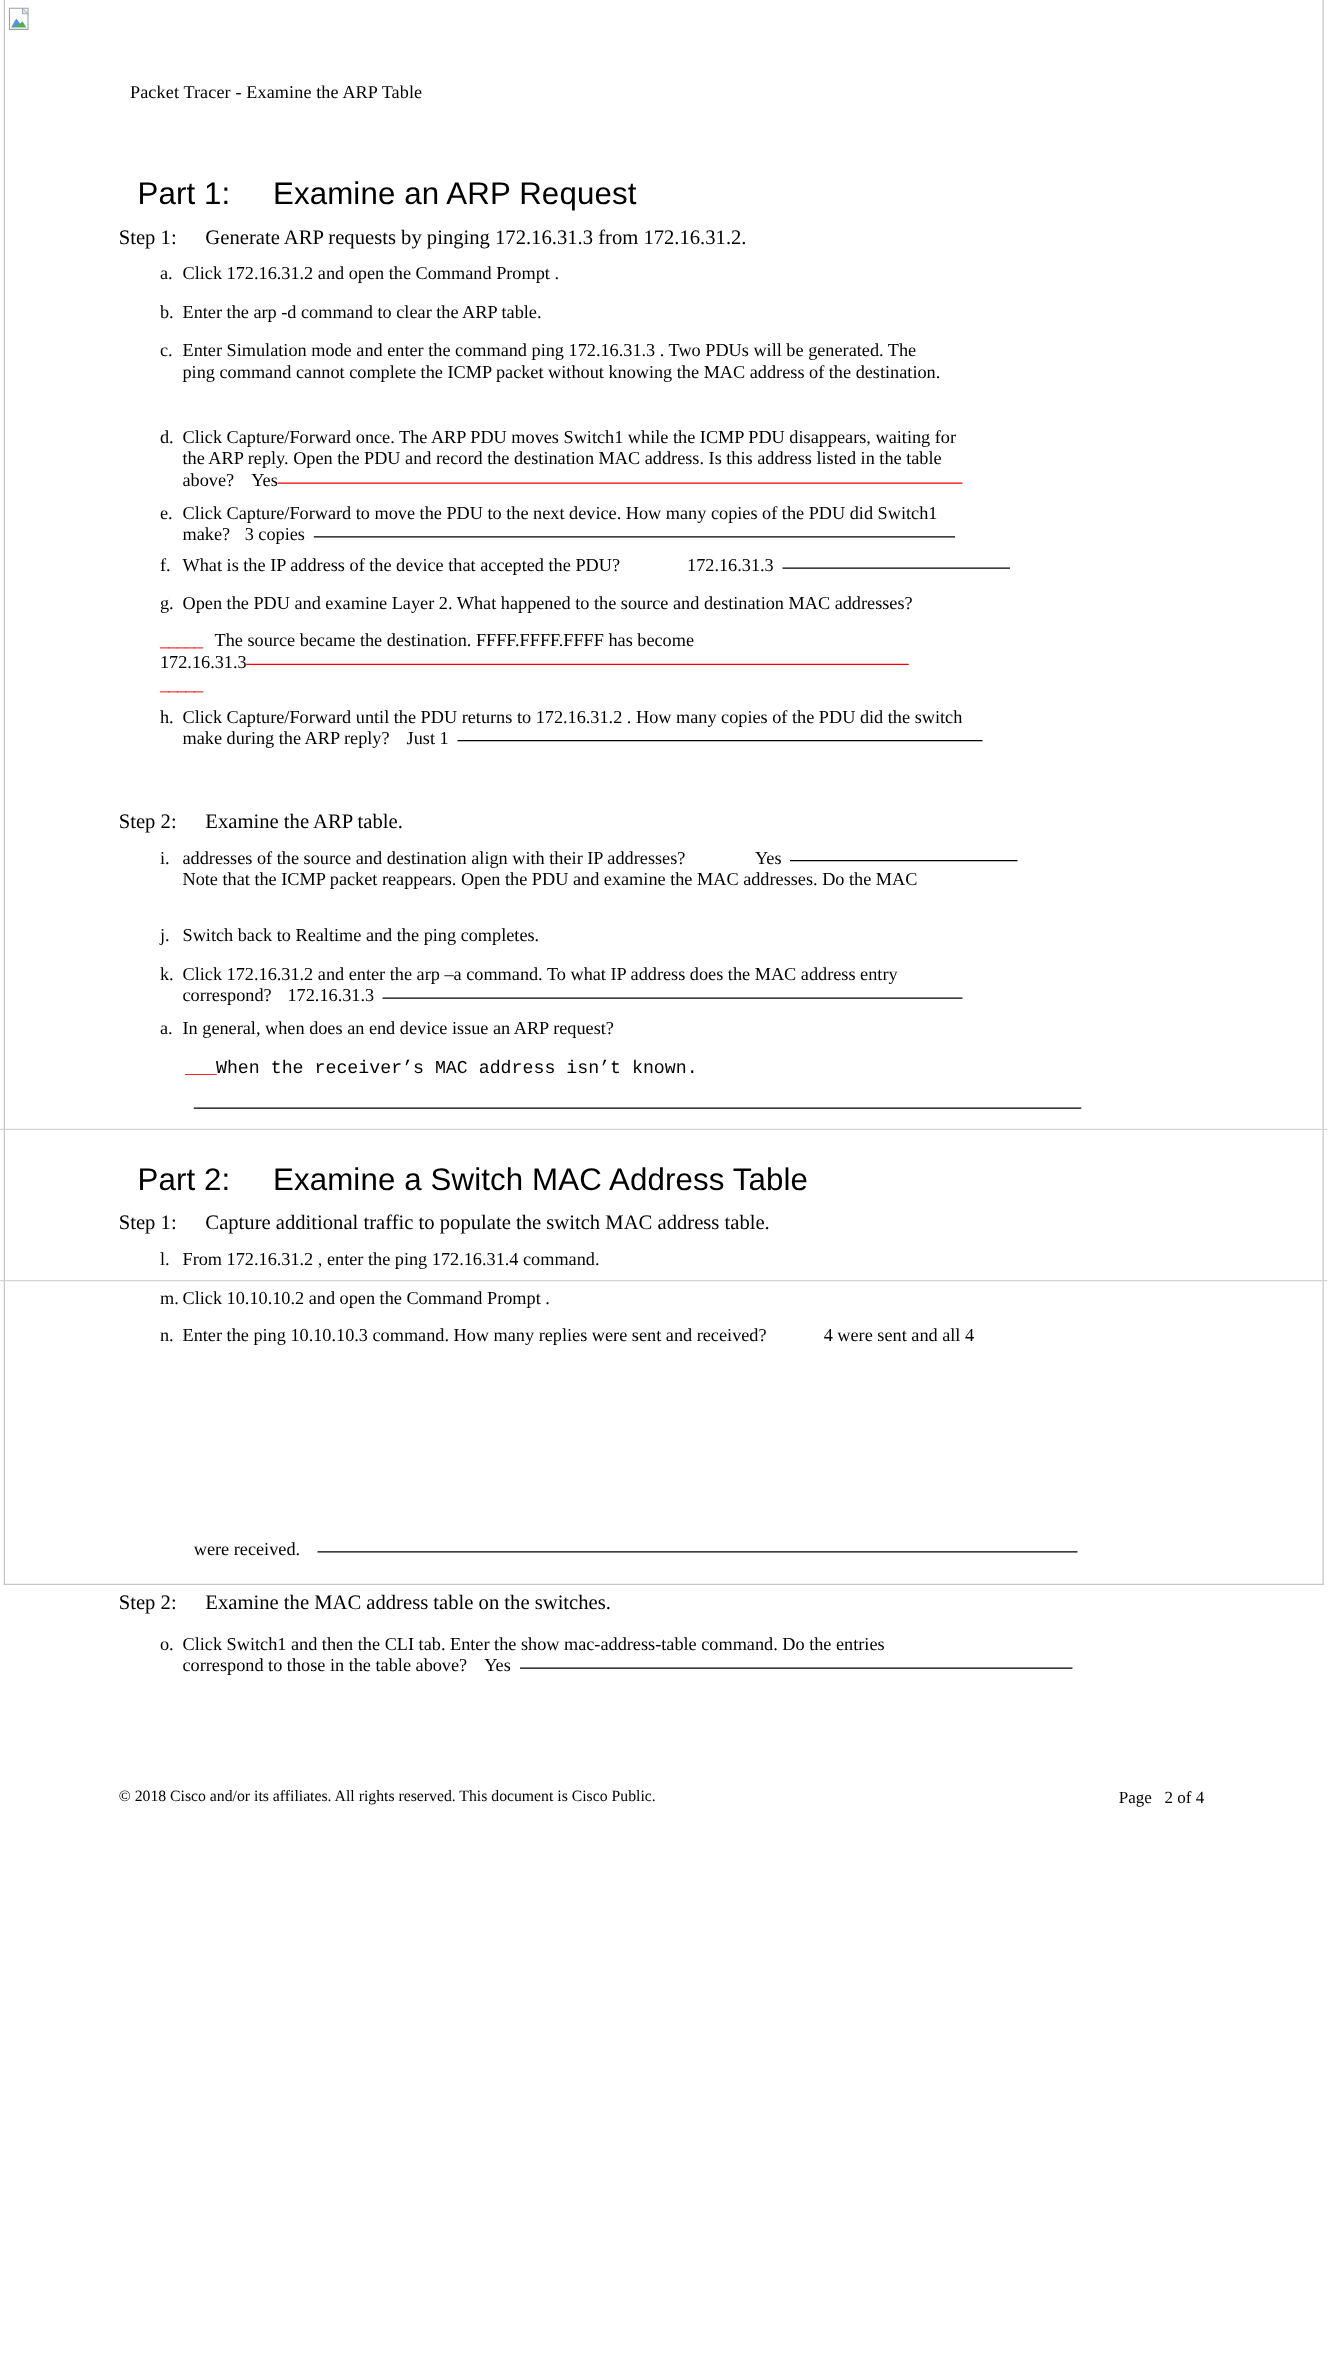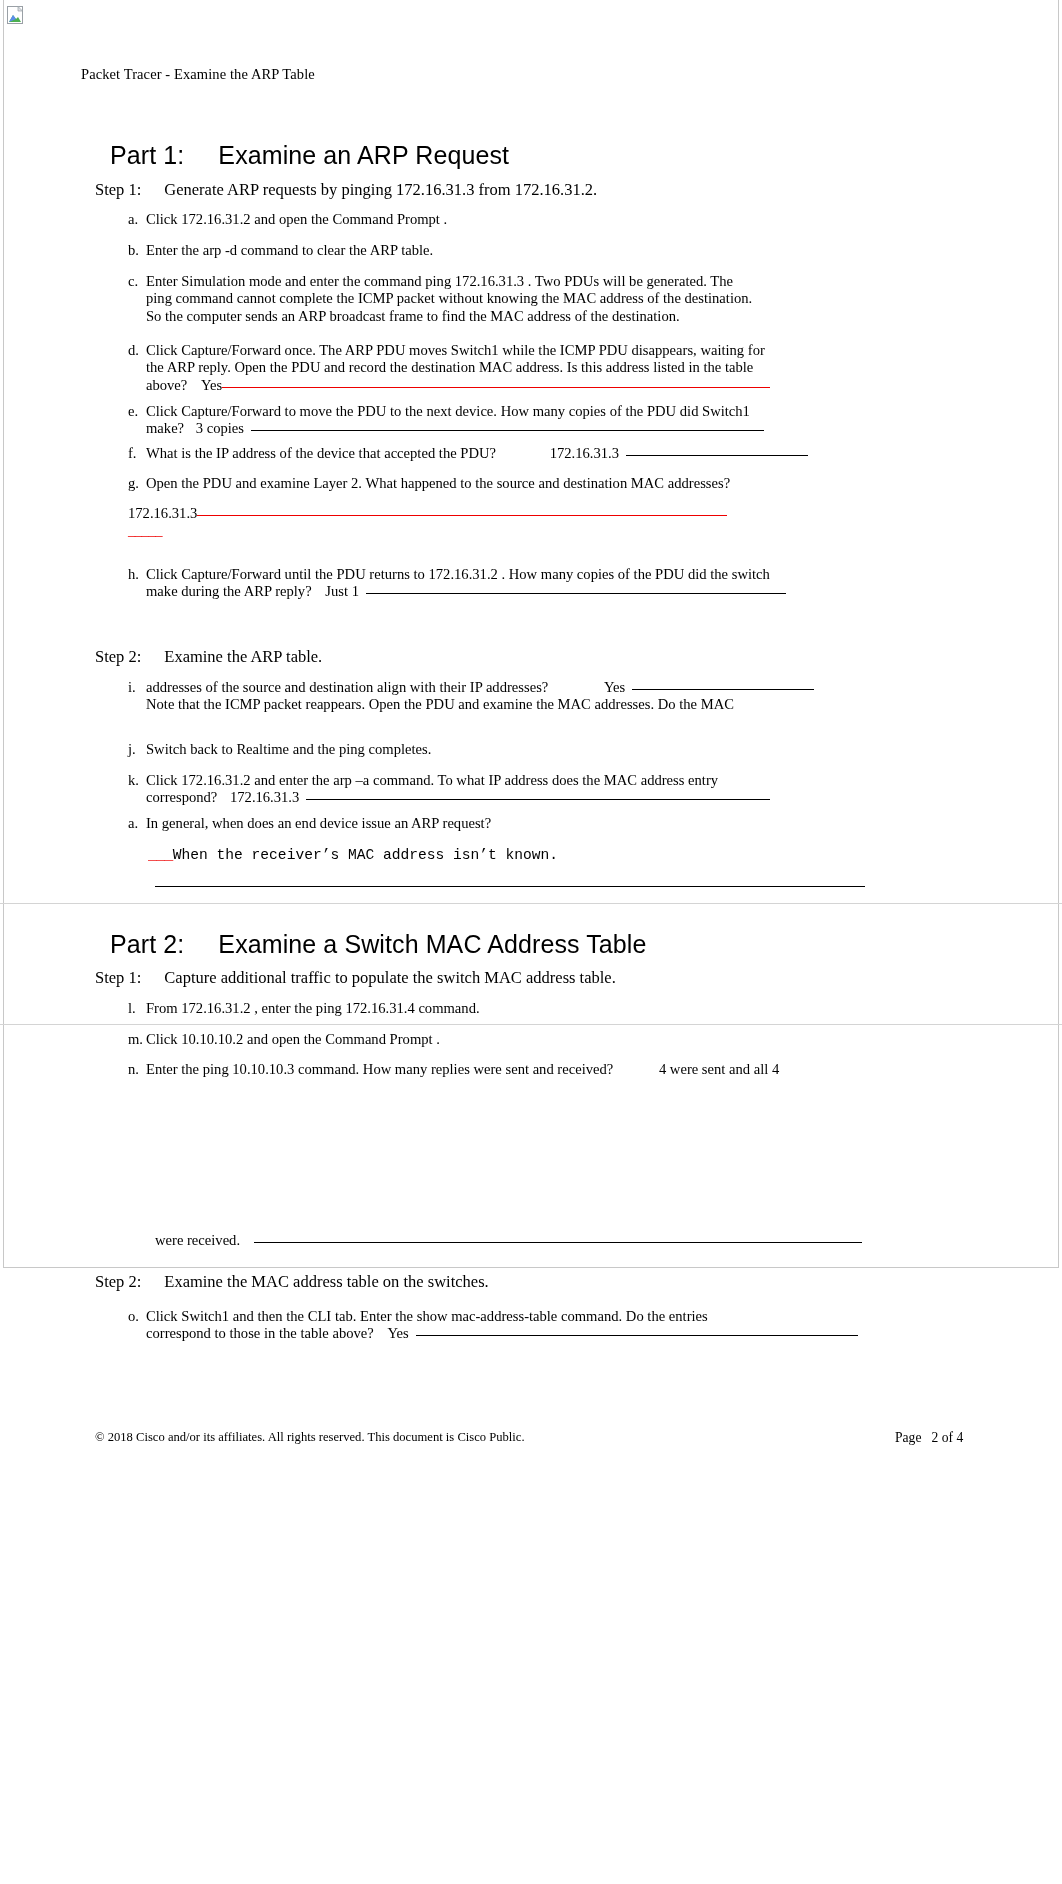--- a/index.html
+++ b/index.html
@@ -39,21 +39,21 @@
   .broken-img {
     position: absolute;
     left: 7px;
     top: 6px;
     width: 16px;
     height: 18px;
   }
 
   .doc-header {
     position: absolute;
-    left: 81px;
+    left: 104px;
     top: 66px;
     font-size: 14.5px;
     line-height: 1.2;
     letter-spacing: 0.1px;
   }
 
   h1.part-title {
     position: absolute;
     font-family: Liberation Sans, sans-serif;
     font-size: 25px;
@@ -147,21 +147,20 @@
 
 <div class="item" style="left:128px; top:242px; width:740px;">
   <span class="marker">b.</span>
   <span class="body">Enter the   arp -d   command to clear the ARP table.</span>
 </div>
 
 <div class="item" style="left:128px; top:273px; width:760px;">
   <span class="marker">c.</span>
   <span class="body">Enter  Simulation     mode and enter the command        ping 172.16.31.3   . Two PDUs will be generated. The</span>
   <span class="body">ping  command cannot complete the ICMP packet without knowing the MAC address of the destination.</span>
-  <span class="body">So the computer sends an ARP broadcast frame to find the MAC address of the destination.</span>
 </div>
 
 <div class="item" style="left:128px; top:342px; width:762px;">
   <span class="marker">d.</span>
   <span class="body">Click Capture/Forward     once. The ARP PDU moves     Switch1   while the ICMP PDU disappears, waiting for</span>
   <span class="body">the ARP reply. Open the PDU and record the destination MAC address. Is this address listed in the table</span>
   <span class="body">
     <span>above?</span>
     <span style="display:inline-block;width:10px"></span><span class="red">Yes</span><span class="rule-red" style="width:548px"></span>
   </span>
@@ -183,20 +182,24 @@
     <span style="display:inline-block;width:50px"></span><span class="red">172.16.31.3</span><span class="rule" style="width:182px;margin-left:7px"></span>
   </span>
 </div>
 
 <div class="item" style="left:128px; top:475px; width:762px;">
   <span class="marker">g.</span>
   <span class="body">Open the PDU and examine Layer 2. What happened to the source and destination MAC addresses?</span>
 </div>
 <div class="item" style="left:128px; top:505px; width:762px;">
   <span class="body" style="margin-left:0">
+    <span class="blank-red">_____</span>
+    <span style="display:inline-block;width:6px"></span><span class="red">The source became the destination. FFFF.FFFF.FFFF has become</span>
+  </span>
+  <span class="body" style="margin-left:0">
     <span class="red">172.16.31.3</span><span class="rule-red" style="width:530px"></span>
   </span>
   <span class="body" style="margin-left:0">
     <span class="blank-red">_____</span>
   </span>
 </div>
 
 <div class="item" style="left:128px; top:566px; width:762px;">
   <span class="marker">h.</span>
   <span class="body">Click Capture/Forward     until the PDU returns to    172.16.31.2  . How many copies of the PDU did the switch</span>

